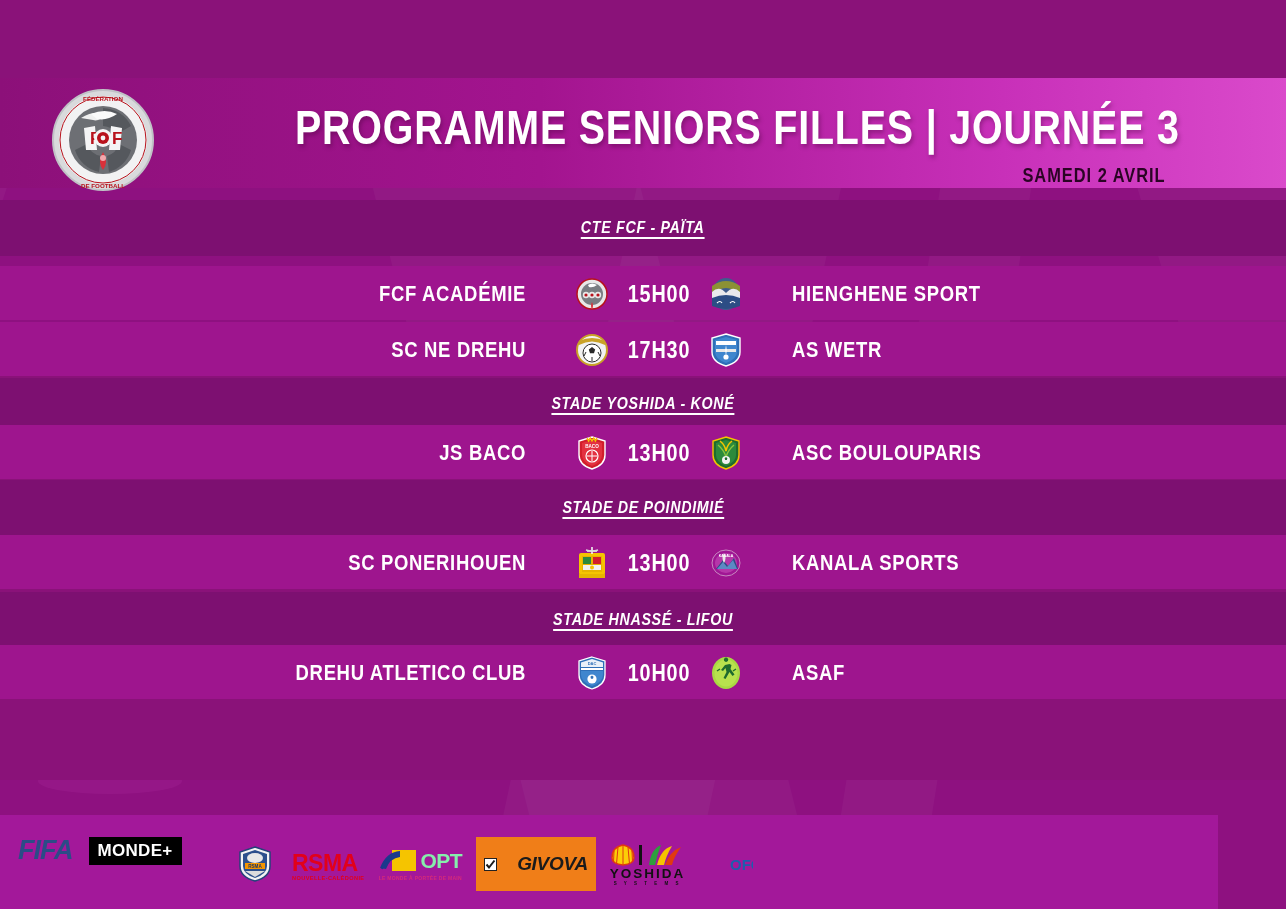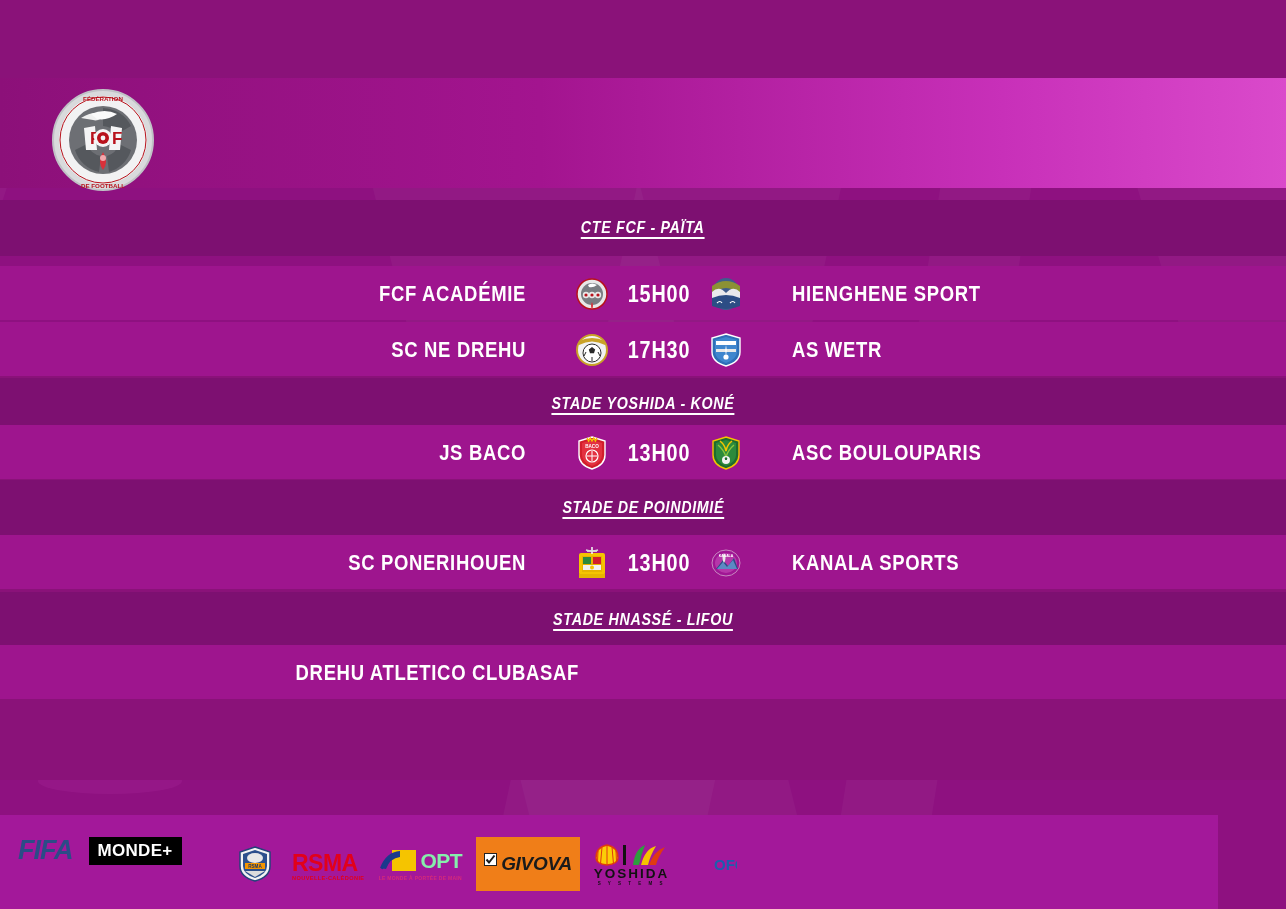--- a/index.html
+++ b/index.html
@@ -124,20 +124,28 @@
       <circle cx="52" cy="50" r="2.4" fill="#F4F4F5"></circle>
       <path d="M60 38 L71 40 L69 62 L58 62 Z" fill="#F4F4F5"></path>
       <text x="61" y="56" font-family="'Liberation Sans',sans-serif" font-size="17" font-weight="bold" fill="#B8121C">F</text>
       <path d="M52 64 Q58 74 52 82 Q46 74 52 64 Z" fill="#D9313A"></path>
       <circle cx="52" cy="70" r="3" fill="#F2A8AD"></circle>
       <text x="52" y="13" text-anchor="middle" font-family="'Liberation Sans',sans-serif" font-size="6.2" font-weight="bold" fill="#B8121C">FÉDÉRATION</text>
       <text x="52" y="100" text-anchor="middle" font-family="'Liberation Sans',sans-serif" font-size="6.2" font-weight="bold" fill="#B8121C">DE FOOTBALL</text>
     </svg>
   </div>
 
+  <div class="title-zone">
+    <div class="title-main">
+      <span>PROGRAMME SENIORS FILLES</span>
+      <span class="title-sep">|</span>
+      <span>JOURNÉE 3</span>
+    </div>
+    <div class="title-date">SAMEDI 2 AVRIL</div>
+  </div>
 
   <div id="sections">
       <div class="band band-venue" style="top:200px;height:56px;"></div>
       <div class="venue-row" style="top:200px;height:56px;">
         <span class="venue-label">CTE FCF - PAÏTA</span>
       </div>
       <div class="band band-match" style="top:266px;height:54px;"></div>
       <div class="match-row" style="top:266px;">
         <div class="team-home">FCF ACADÉMIE</div>
         <div class="mid">
@@ -249,20 +257,39 @@
         <div class="team-away">KANALA SPORTS</div>
       </div>
       <div class="band band-spacer" style="top:589px;height:3px;background:#8A1279;"></div>
       <div class="band band-venue" style="top:592px;height:56px;"></div>
       <div class="venue-row" style="top:592px;height:56px;">
         <span class="venue-label">STADE HNASSÉ - LIFOU</span>
       </div>
       <div class="band band-match" style="top:645px;height:54px;"></div>
       <div class="match-row" style="top:645px;">
         <div class="team-home">DREHU ATLETICO CLUB</div>
+        <div class="mid">
+          <svg class="crest" viewBox="0 0 34 36">
+            <path d="M17 2 L30 6 L30 20 Q30 30 17 34 Q4 30 4 20 L4 6 Z" fill="#2E6FB7" stroke="#fff" stroke-width="1.3"></path>
+            <path d="M17 4 L28 7.5 L28 12 L6 12 L6 7.5 Z" fill="#E8F0F8"></path>
+            <text x="17" y="10" text-anchor="middle" font-family="sans-serif" font-size="4" font-weight="bold" fill="#2E6FB7">DAC</text>
+            <rect x="6" y="13" width="22" height="2" fill="#fff"></rect>
+            <path d="M6 16 L28 16 L28 20 Q28 27 17 31 Q6 27 6 20 Z" fill="#3F86CE"></path>
+            <circle cx="17" cy="24" r="4.6" fill="#fff"></circle>
+            <path d="M17 20.6 l1.6 1.2 -0.6 1.9 h-2 l-0.6-1.9 Z" fill="#2E6FB7"></path>
+          </svg>
+          <div class="kick">10H00</div>
+          <svg class="crest" viewBox="0 0 34 36">
+            <ellipse cx="17" cy="18" rx="14" ry="16" fill="#A9D943"></ellipse>
+            <ellipse cx="17" cy="18" rx="11.5" ry="13.5" fill="#B8E24E"></ellipse>
+            <path d="M17 7 a2.2 2.2 0 1 1 0.1 0 Z" fill="#1E6B2E"></path>
+            <path d="M16 10 l-4 5 l2 1 l2.5-3 l1 4 l-3 6 l2 1 l4-7 l3 4 l2-1.4 l-4-5.6 l1-4 l-2-1 Z" fill="#1E6B2E"></path>
+            <path d="M11 14 l-3 2 M24 16 l3-2" stroke="#1E6B2E" stroke-width="1.4"></path>
+          </svg>
+        </div>
         <div class="team-away">ASAF</div>
       </div>
       <div class="band band-spacer" style="top:699px;height:81px;background:#8A1279;"></div>
     </div>
 
   <div class="footer band-footer">
     <div class="sponsors-left">
       <div class="fifa">FIFA</div>
       <div class="canal">MONDE+</div>
     </div>
@@ -289,21 +316,21 @@
           <svg width="40" height="26" viewBox="0 0 40 26">
             <rect x="14" y="2" width="24" height="21" fill="#F5C400"></rect>
             <path d="M2 20 Q8 4 22 3 L22 9 Q12 10 8 21 Z" fill="#1B3A8C"></path>
             <path d="M4 21 Q9 8 21 7" stroke="#1B3A8C" stroke-width="2" fill="none"></path>
           </svg>
           <span style="font-size:21px;font-weight:bold;color:#86efac;letter-spacing:-.5px;">OPT</span>
         </div>
         <div style="font-size:5px;font-weight:bold;color:#D52B7A;letter-spacing:.3px;">LE MONDE À PORTÉE DE MAIN</div>
       </div>
 
-      <div style="background:#F07E18;padding:16px 8px;display:flex;gap:4px;">
+      <div style="background:#F07E18;padding:16px 8px;display:flex;align-items:center;gap:20px;">
         <svg width="13" height="13" viewBox="0 0 13 13">
           <rect x="0.5" y="0.5" width="12" height="12" fill="#fff" stroke="#222" stroke-width="1"></rect>
           <path d="M2.5 6.5 L5 9.5 L10.5 2.5" stroke="#1B1B1B" stroke-width="2" fill="none"></path>
         </svg>
         <span style="font-size:19px;font-weight:bold;color:#1B1B1B;letter-spacing:-.3px;font-style:italic;">GIVOVA</span>
       </div>
 
       <div style="display:flex;flex-direction:column;align-items:center;">
         <div style="display:flex;align-items:center;gap:3px;">
           <svg width="26" height="24" viewBox="0 0 26 24">

